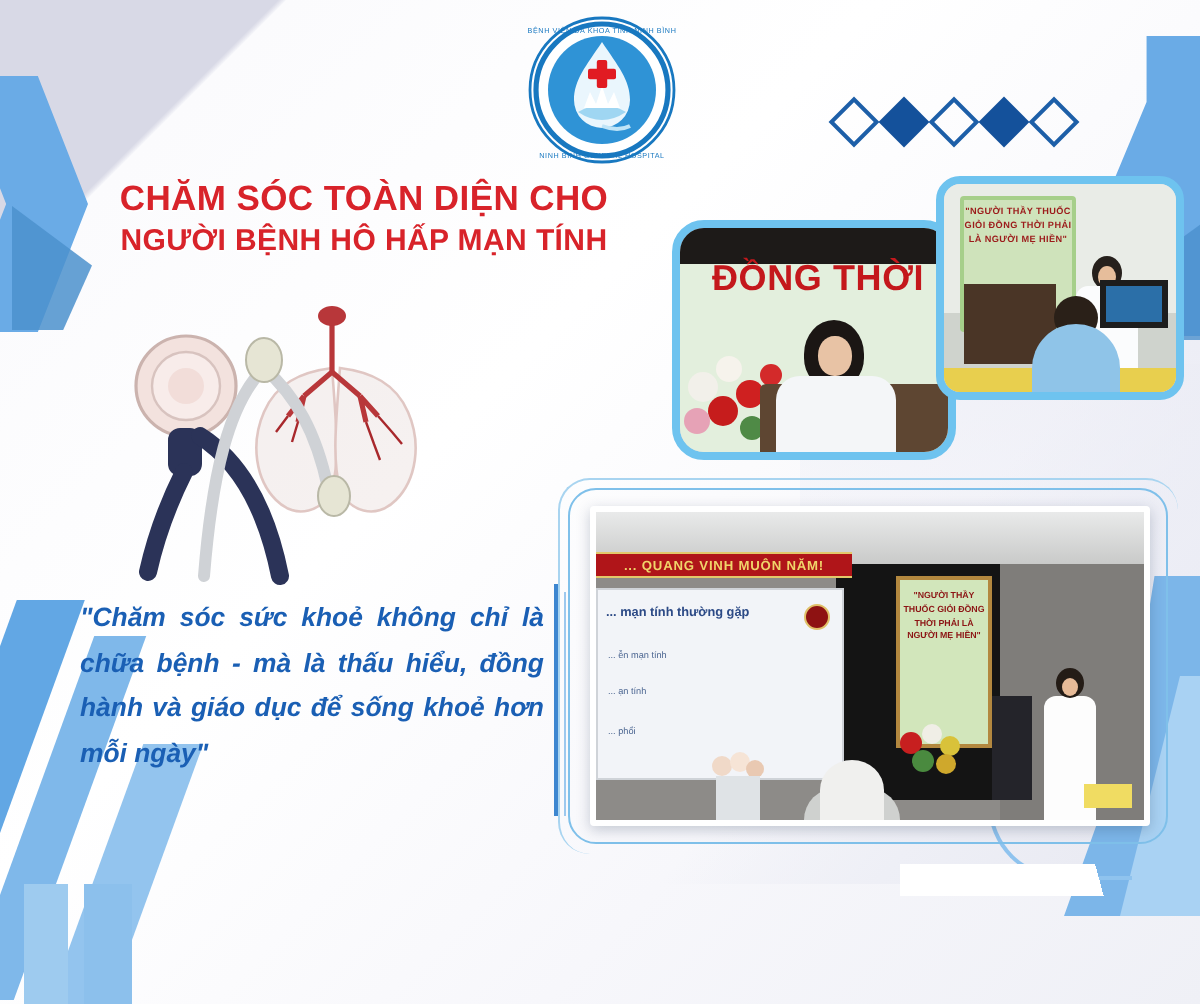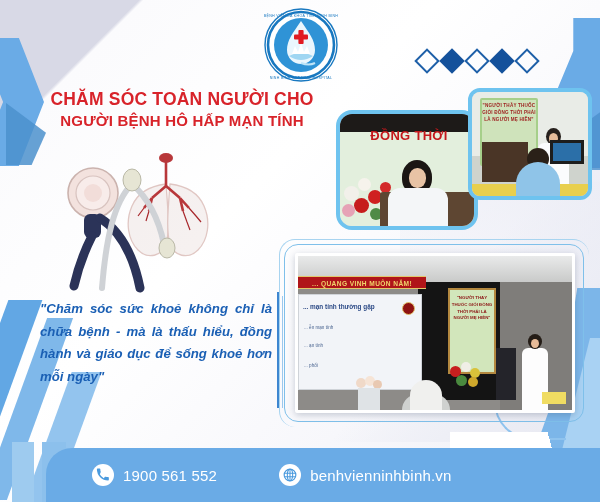--- a/index.html
+++ b/index.html
@@ -135,21 +135,21 @@
   .frame-bracket::after{
     content:""; position:absolute; left:-6px; top:-6px; right:-6px; bottom:-6px;
     border-left:1.5px solid #a8d4f0; border-top:1.5px solid #a8d4f0;
     border-radius:16px;
   }
 
   
   .p1 .wall { position:absolute; inset:0; background:linear-gradient(180deg,#1d1a18 0 16%, #e3efdd 16% 100%); }
   .p1 .banner-txt {
     position:absolute; left:10px; top:14px; right:6px;
-    color:#c4181c; font-weight:bold; font-size:13px; line-height:1.25;
+    color:#c4181c; font-weight:bold; font-size:18px; line-height:1.25;
     text-align:center; letter-spacing:.3px; white-space:nowrap; overflow:hidden;
   }
   .p1 .podium { position:absolute; left:40px; bottom:0; width:96px; height:34px; background:#5e4632; border-radius:3px 3px 0 0; }
   .p1 .person-head { position:absolute; left:62px; top:46px; width:30px; height:34px; background:#1b1614; border-radius:50% 50% 44% 44%; }
   .p1 .person-face { position:absolute; left:69px; top:54px; width:17px; height:20px; background:#e8c3a5; border-radius:48%; }
   .p1 .person-body { position:absolute; left:48px; top:74px; width:60px; height:46px; background:#f4f6f8; border-radius:12px 12px 0 0; }
   .p1 .flowers { position:absolute; left:0px; bottom:2px; width:66px; height:54px; }
   .p1 .fl { position:absolute; border-radius:50%; }
 
   
@@ -265,21 +265,21 @@
 
   <div class="diamonds">
     <span class="dia outline"></span>
     <span class="dia filled"></span>
     <span class="dia outline"></span>
     <span class="dia filled"></span>
     <span class="dia outline"></span>
   </div>
 
   <div class="headline">
-    <div>CHĂM SÓC TOÀN NGƯỜI CHO</div>
+    <div>CHĂM SÓC TOÀN DIỆN CHO</div>
     <div class="l2">NGƯỜI BỆNH HÔ HẤP MẠN TÍNH</div>
   </div>
 
   <div class="illus">
     <svg width="220" height="160" viewBox="0 0 220 160">
       <g opacity="0.55">
         <path d="M118 18 l0 26 M118 44 c-16 2 -28 8 -34 22 c-7 16 -4 34 6 44 c10 10 24 6 28 -6 c4 -13 2 -34 0 -60 Z" fill="#efe6e4" stroke="#c89a93" stroke-width="1.3"></path>
         <path d="M122 44 c16 2 28 8 34 22 c7 16 4 34 -6 44 c-10 10 -24 6 -28 -6 c-4 -13 -2 -34 0 -60 Z" fill="#efe6e4" stroke="#c89a93" stroke-width="1.3"></path>
       </g>
       <g stroke="#b8373a" fill="none" stroke-width="2.6">
@@ -378,37 +378,14 @@
       <span style="position:absolute;left:0px; top:2px;width:10px;height:10px;border-radius:50%;background:#f0d9c8;"></span>
       <span style="position:absolute;left:9px; top:0px;width:10px;height:10px;border-radius:50%;background:#f6e4d6;"></span>
       <span style="position:absolute;left:17px;top:4px;width:9px; height:9px; border-radius:50%;background:#e9c9b2;"></span>
     </div>
     <div class="vase"></div>
   </div>
 
   <div class="foot-lite1"></div>
   <div class="foot-lite2"></div>
   <div class="foot-notch"></div>
-  <div class="footer">
-
-    <div class="foot-item">
-      <span class="foot-ico">
-        <svg width="14" height="14" viewBox="0 0 24 24">
-          <path d="M6.6 10.8a15 15 0 0 0 6.6 6.6l2.2-2.2a1.2 1.2 0 0 1 1.3-.3 13 13 0 0 0 4.1.7 1.2 1.2 0 0 1 1.2 1.2v3.5a1.2 1.2 0 0 1-1.2 1.2A19.5 19.5 0 0 1 1.5 2.2 1.2 1.2 0 0 1 2.7 1h3.5a1.2 1.2 0 0 1 1.2 1.2 13 13 0 0 0 .7 4.1 1.2 1.2 0 0 1-.3 1.3z" fill="#4a9ade"></path>
-        </svg>
-      </span>
-      <span class="foot-txt">1900 561 552</span>
-    </div>
-
-    <div class="foot-item">
-      <span class="foot-ico">
-        <svg width="14" height="14" viewBox="0 0 24 24">
-          <circle cx="12" cy="12" r="10" fill="none" stroke="#4a9ade" stroke-width="2"></circle>
-          <ellipse cx="12" cy="12" rx="4.6" ry="10" fill="none" stroke="#4a9ade" stroke-width="1.8"></ellipse>
-          <path d="M2.4 9h19.2M2.4 15h19.2M12 2v20" stroke="#4a9ade" stroke-width="1.8"></path>
-        </svg>
-      </span>
-      <span class="foot-txt">benhvienninhbinh.vn</span>
-    </div>
-
-  </div>
 
 </div>
 
 </body></html>

